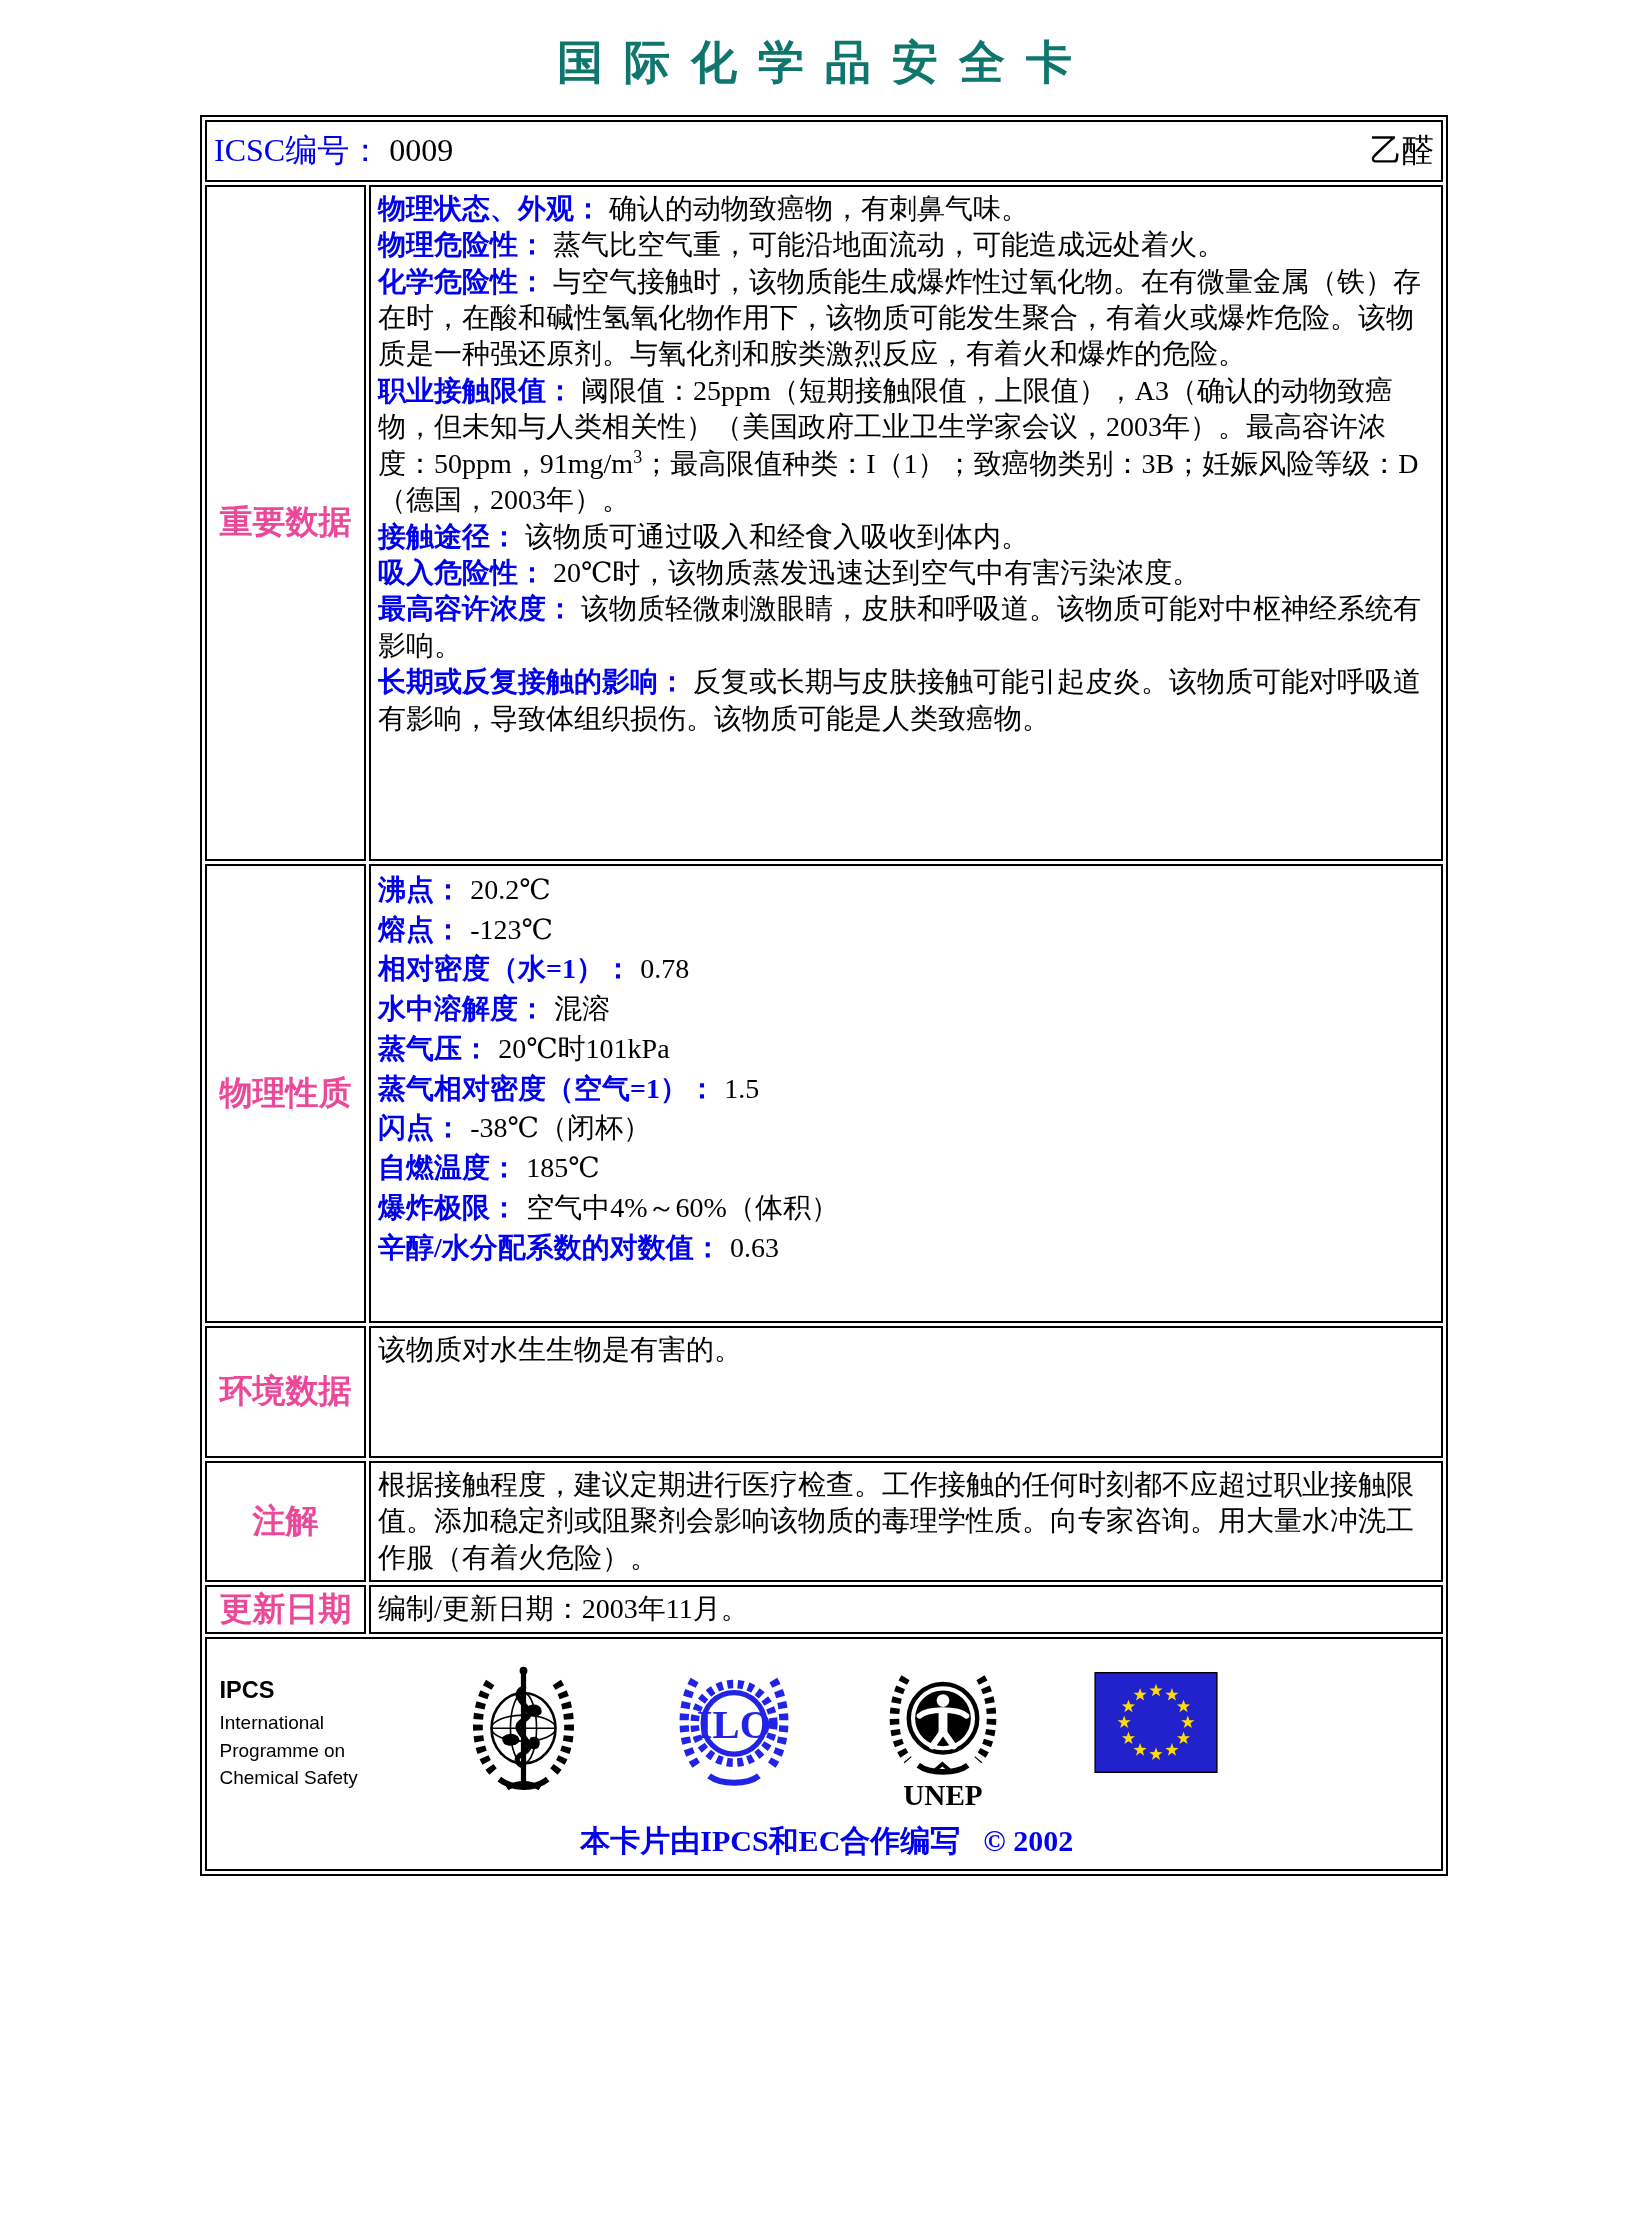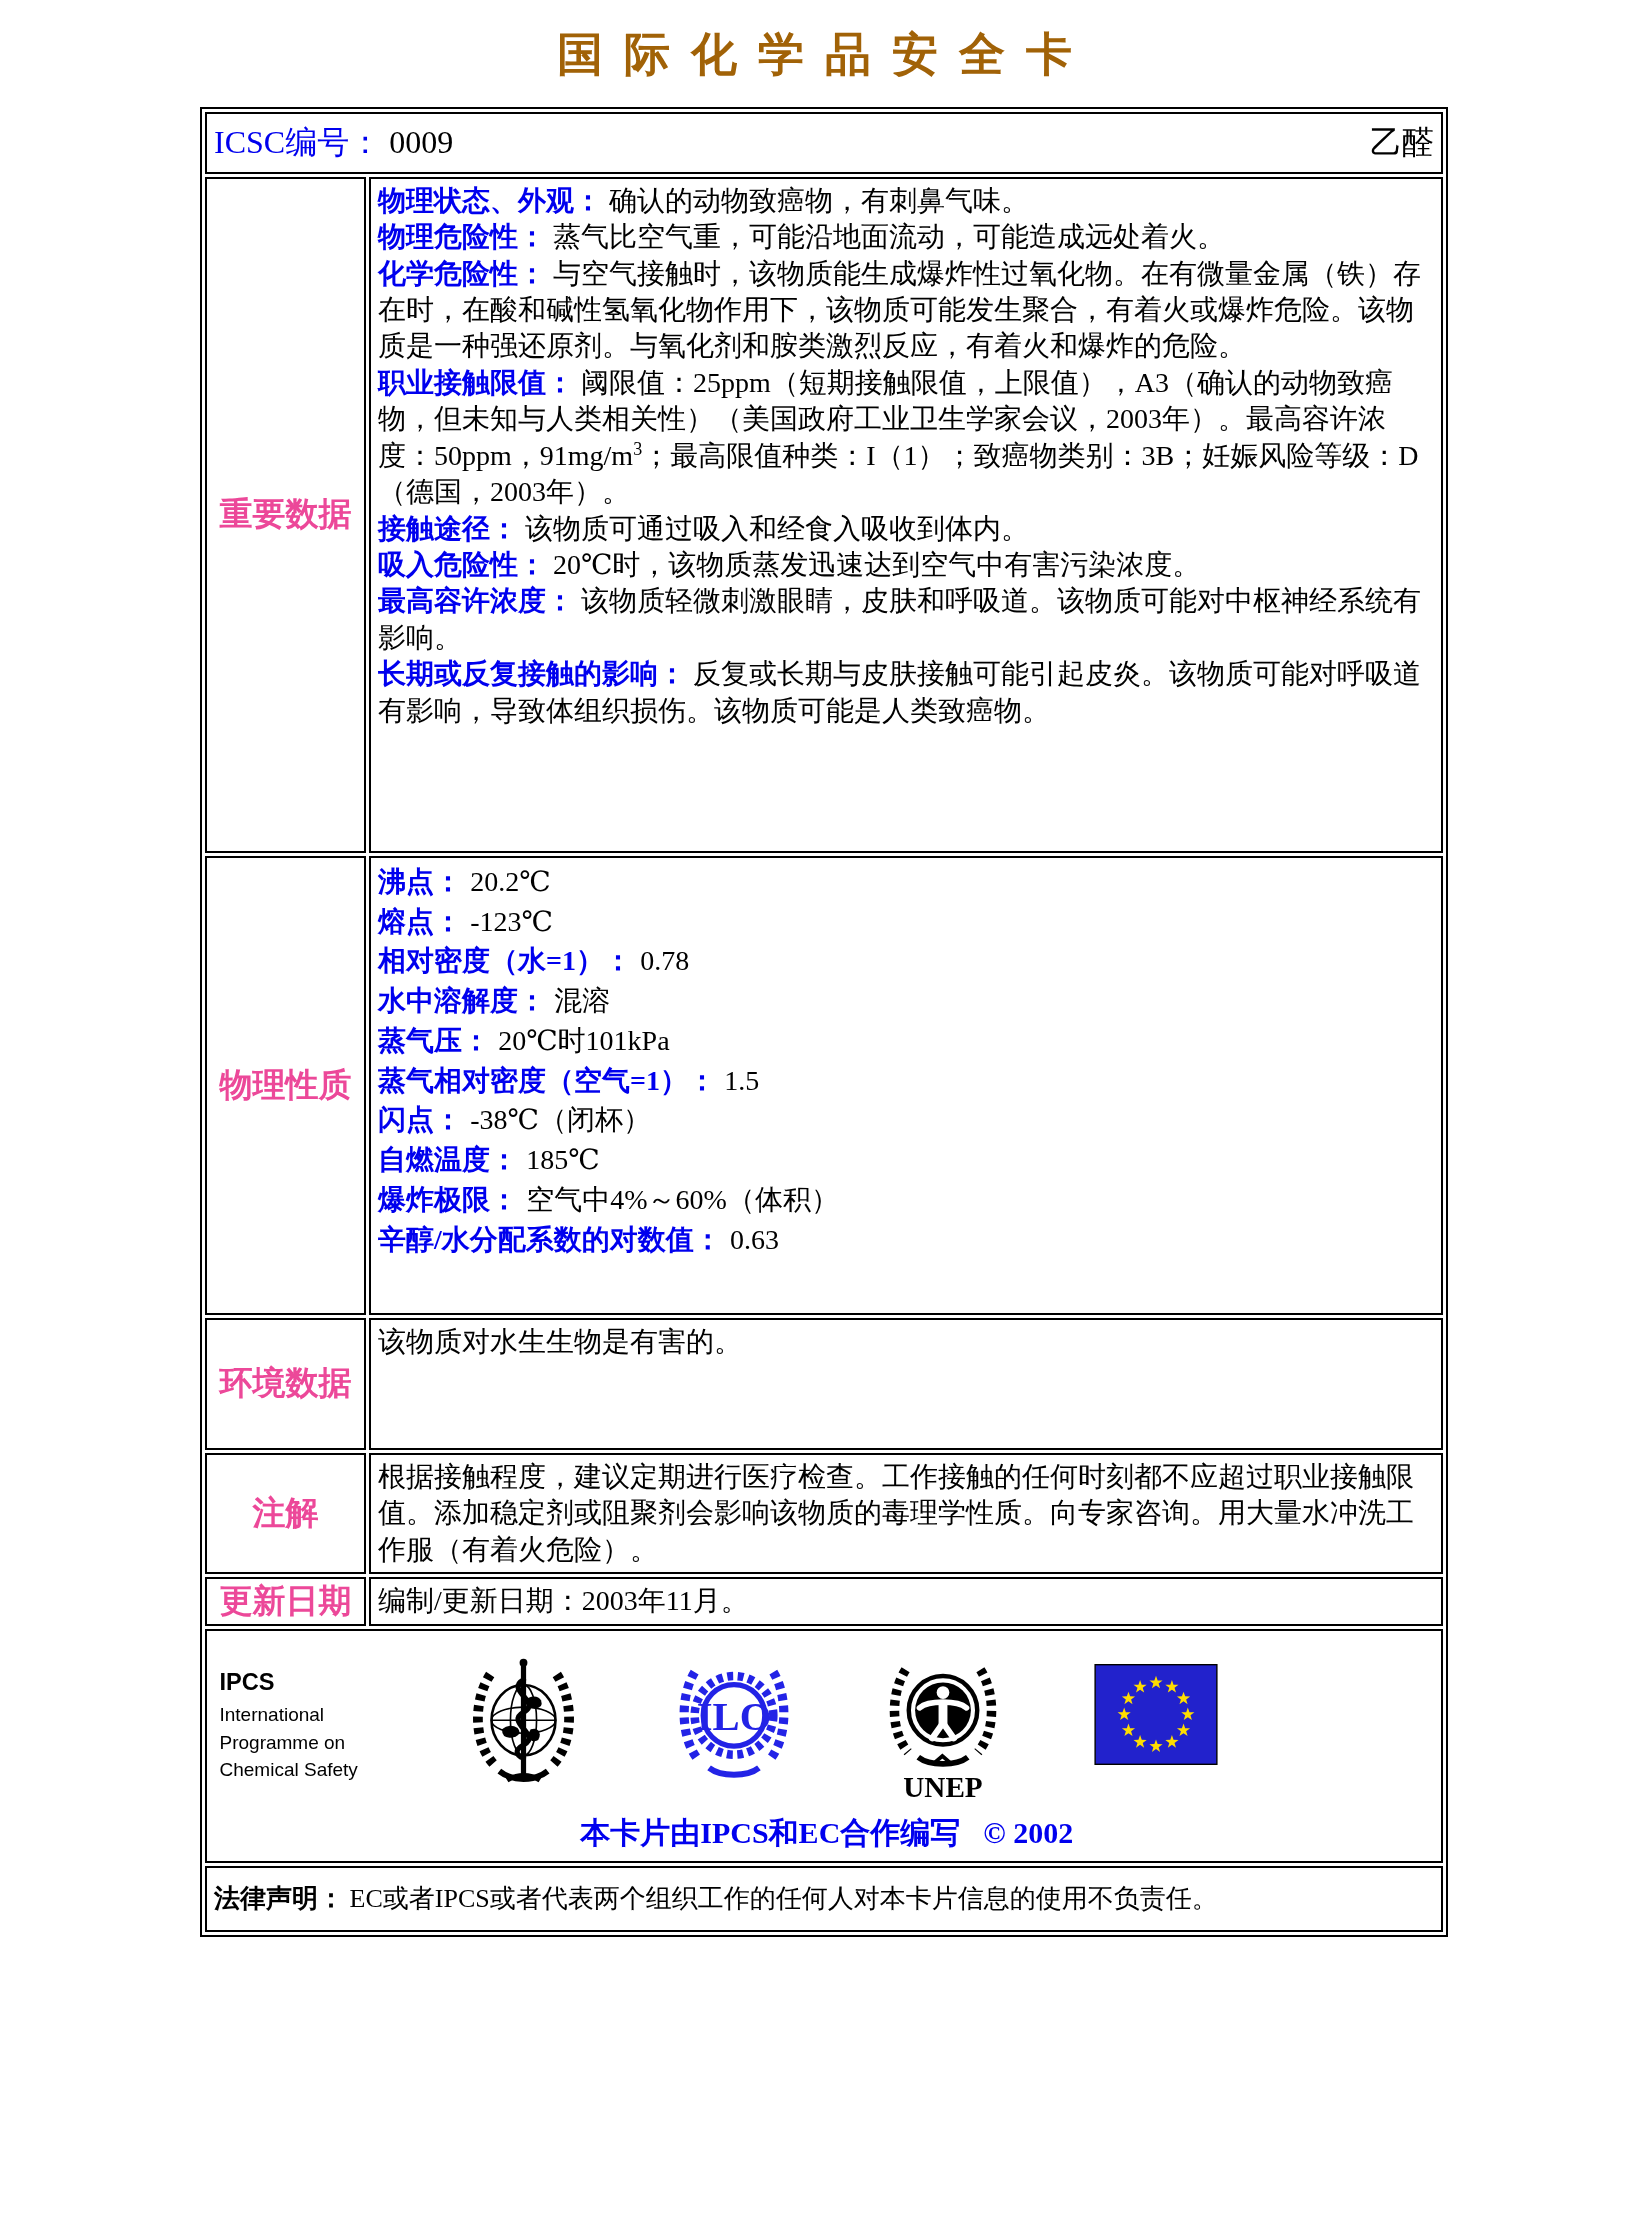--- a/index.html
+++ b/index.html
@@ -1,24 +1,24 @@
 <!DOCTYPE html>
 <html style="font-size:11px"><head>
 <meta charset="utf-8">
 <style>
   html,body{margin:0;padding:0;background:#ffffff;}
   body{width:1644px;min-height:2227px;font-family:"Liberation Serif","DejaVu Serif",serif;color:#000;}
   .container{width:1250px;margin-left:200px;padding-top:23.6px;}
   .title{
     text-align:center;
-    color:#a16207;
+    color:#0f766e;
     font-size:46px;
     font-weight:bold;
     letter-spacing:21px;
-    margin:0 0 21px 0;
+    margin:8px 0 21px 0;
     font-family:"Liberation Serif","DejaVu Serif",serif;
   }
   table.card{
     border-collapse:separate;
     border-spacing:3.5px;
     border:2.8px solid #000;
     width:1248px;
     background:#fff;
     table-layout:fixed;
   }
@@ -233,22 +233,17 @@
             </svg>
           </div>
         </div>
 
         <div class="credit">
           <span>本卡片由IPCS和EC合作编写</span><span class="copy">© 2002</span>
         </div>
       </td>
     </tr>
 
-    <tr>
-      <td colspan="2" class="legalcell">
-        <span class="legal-label">法律声明：</span><span>EC或者IPCS或者代表两个组织工作的任何人对本卡片信息的使用不负责任。</span>
-      </td>
-    </tr>
 
   </tbody>
     </table>
 </div>
 
 
 </body></html>

